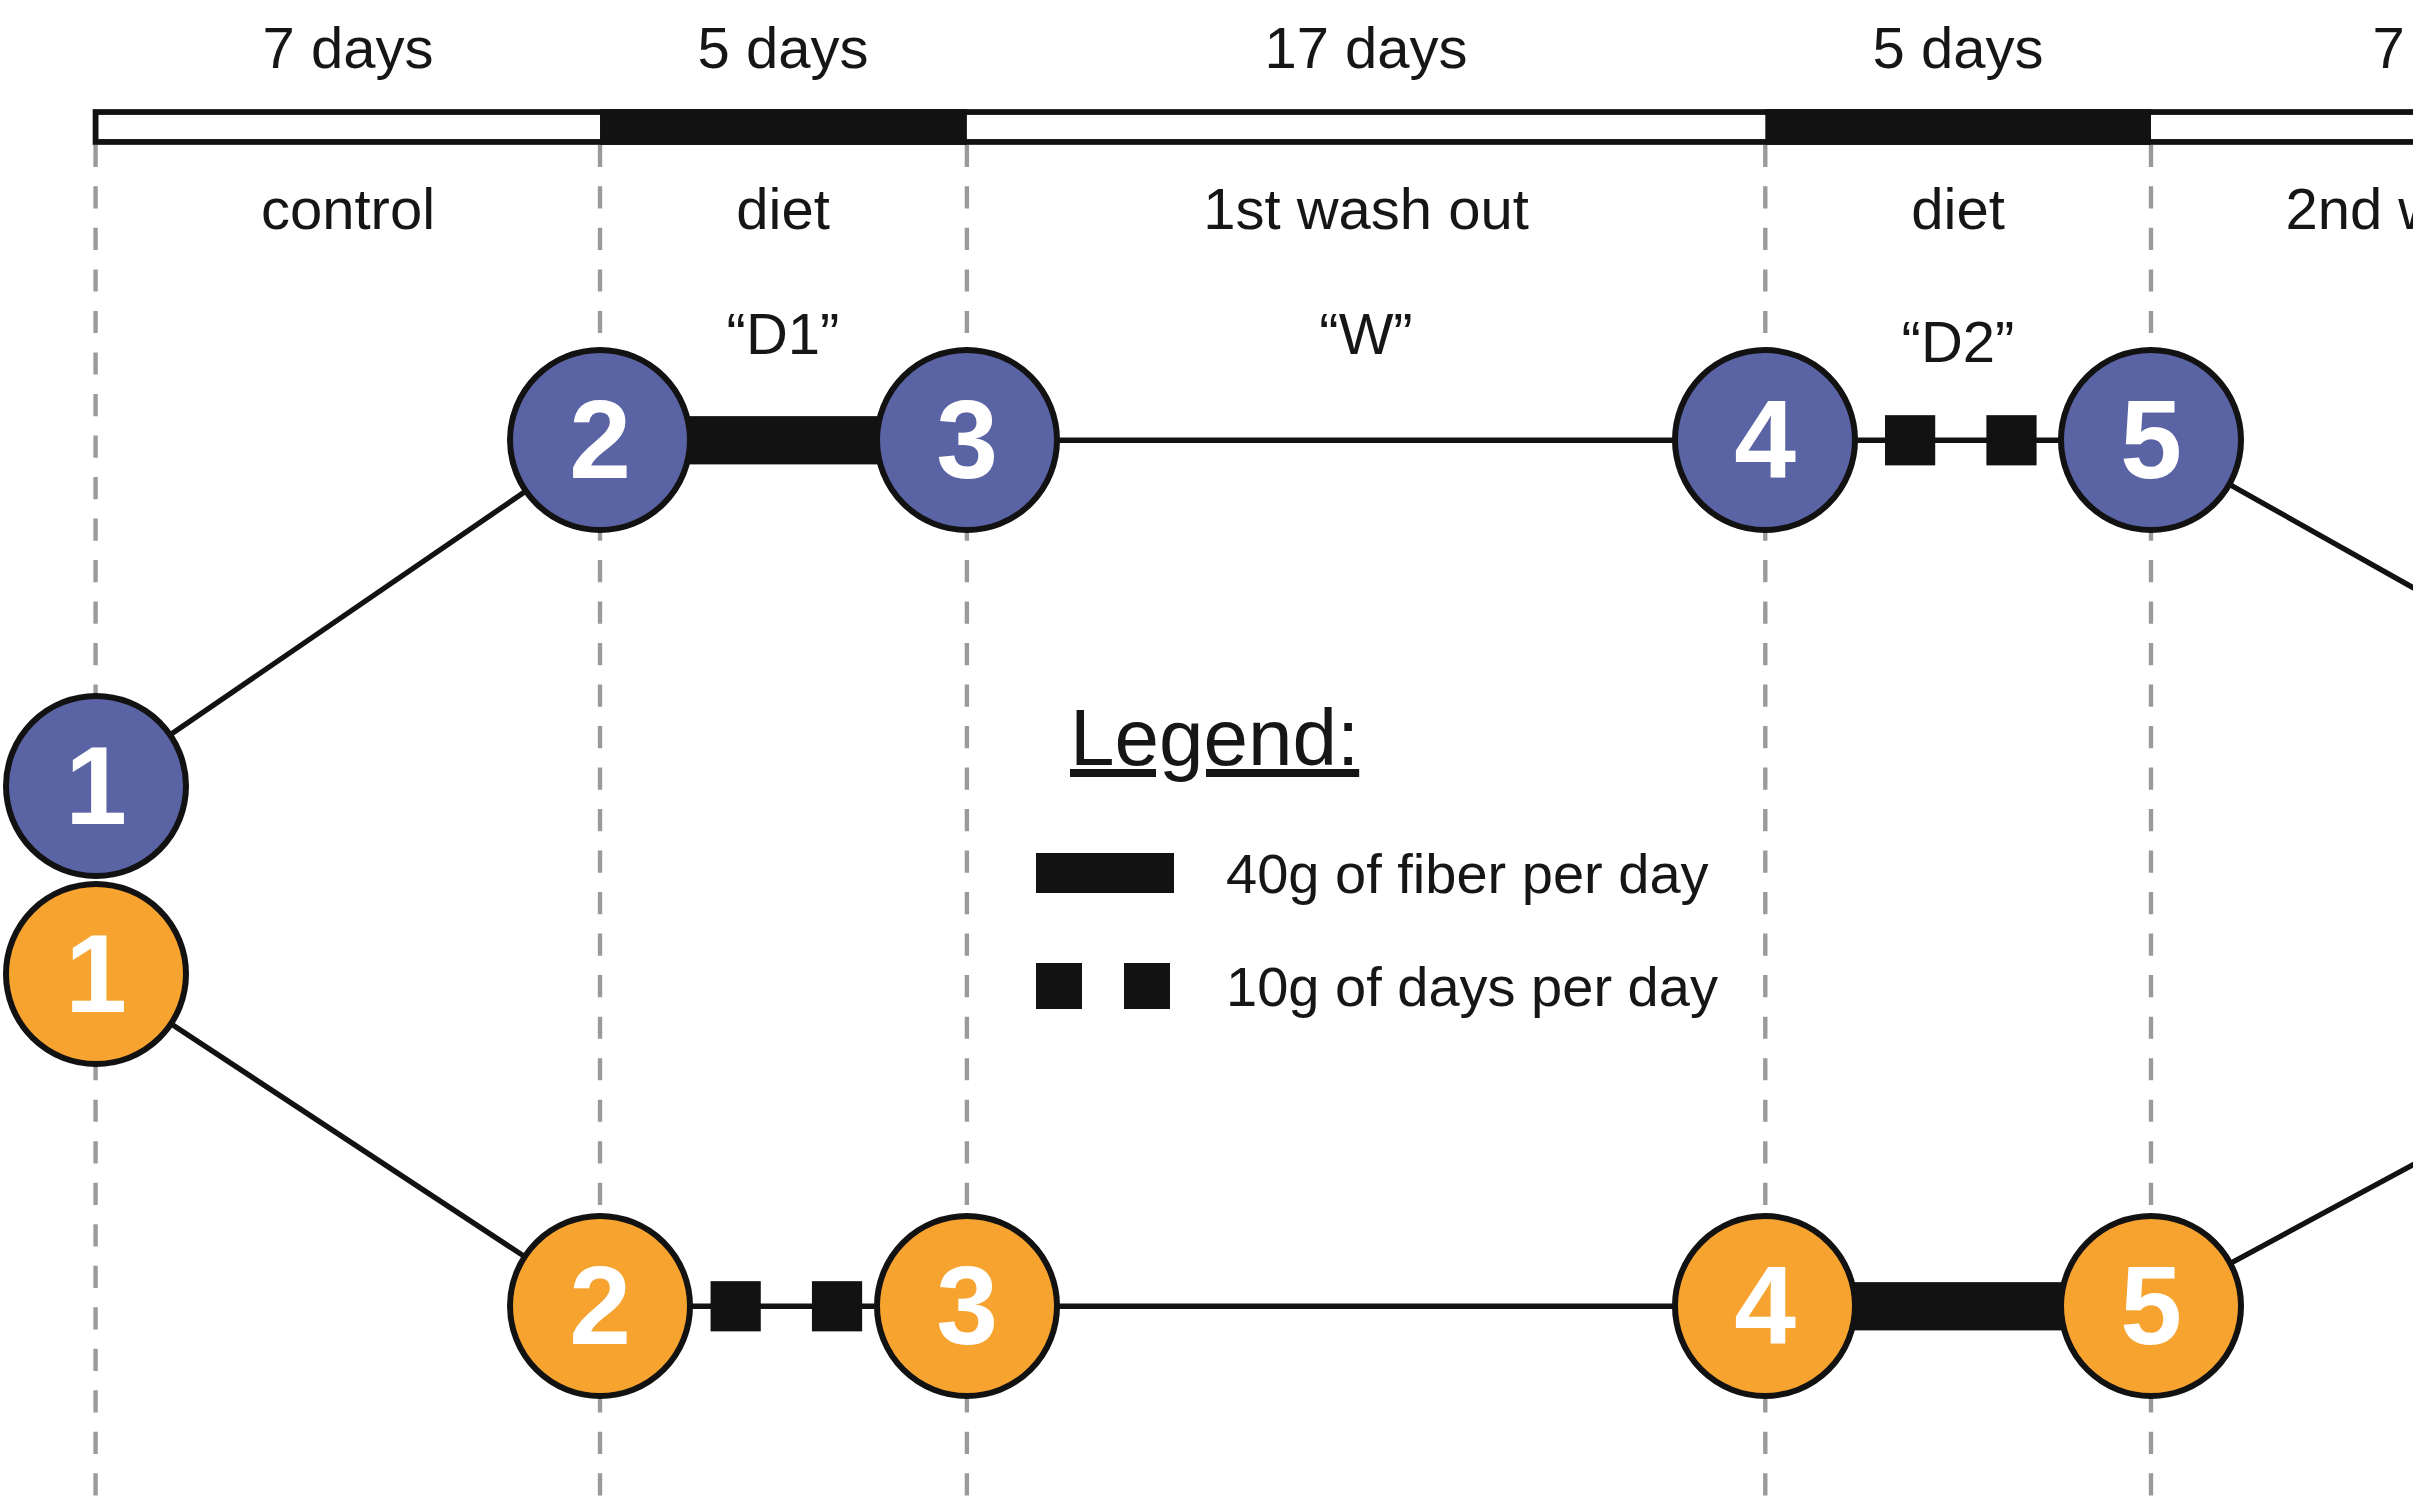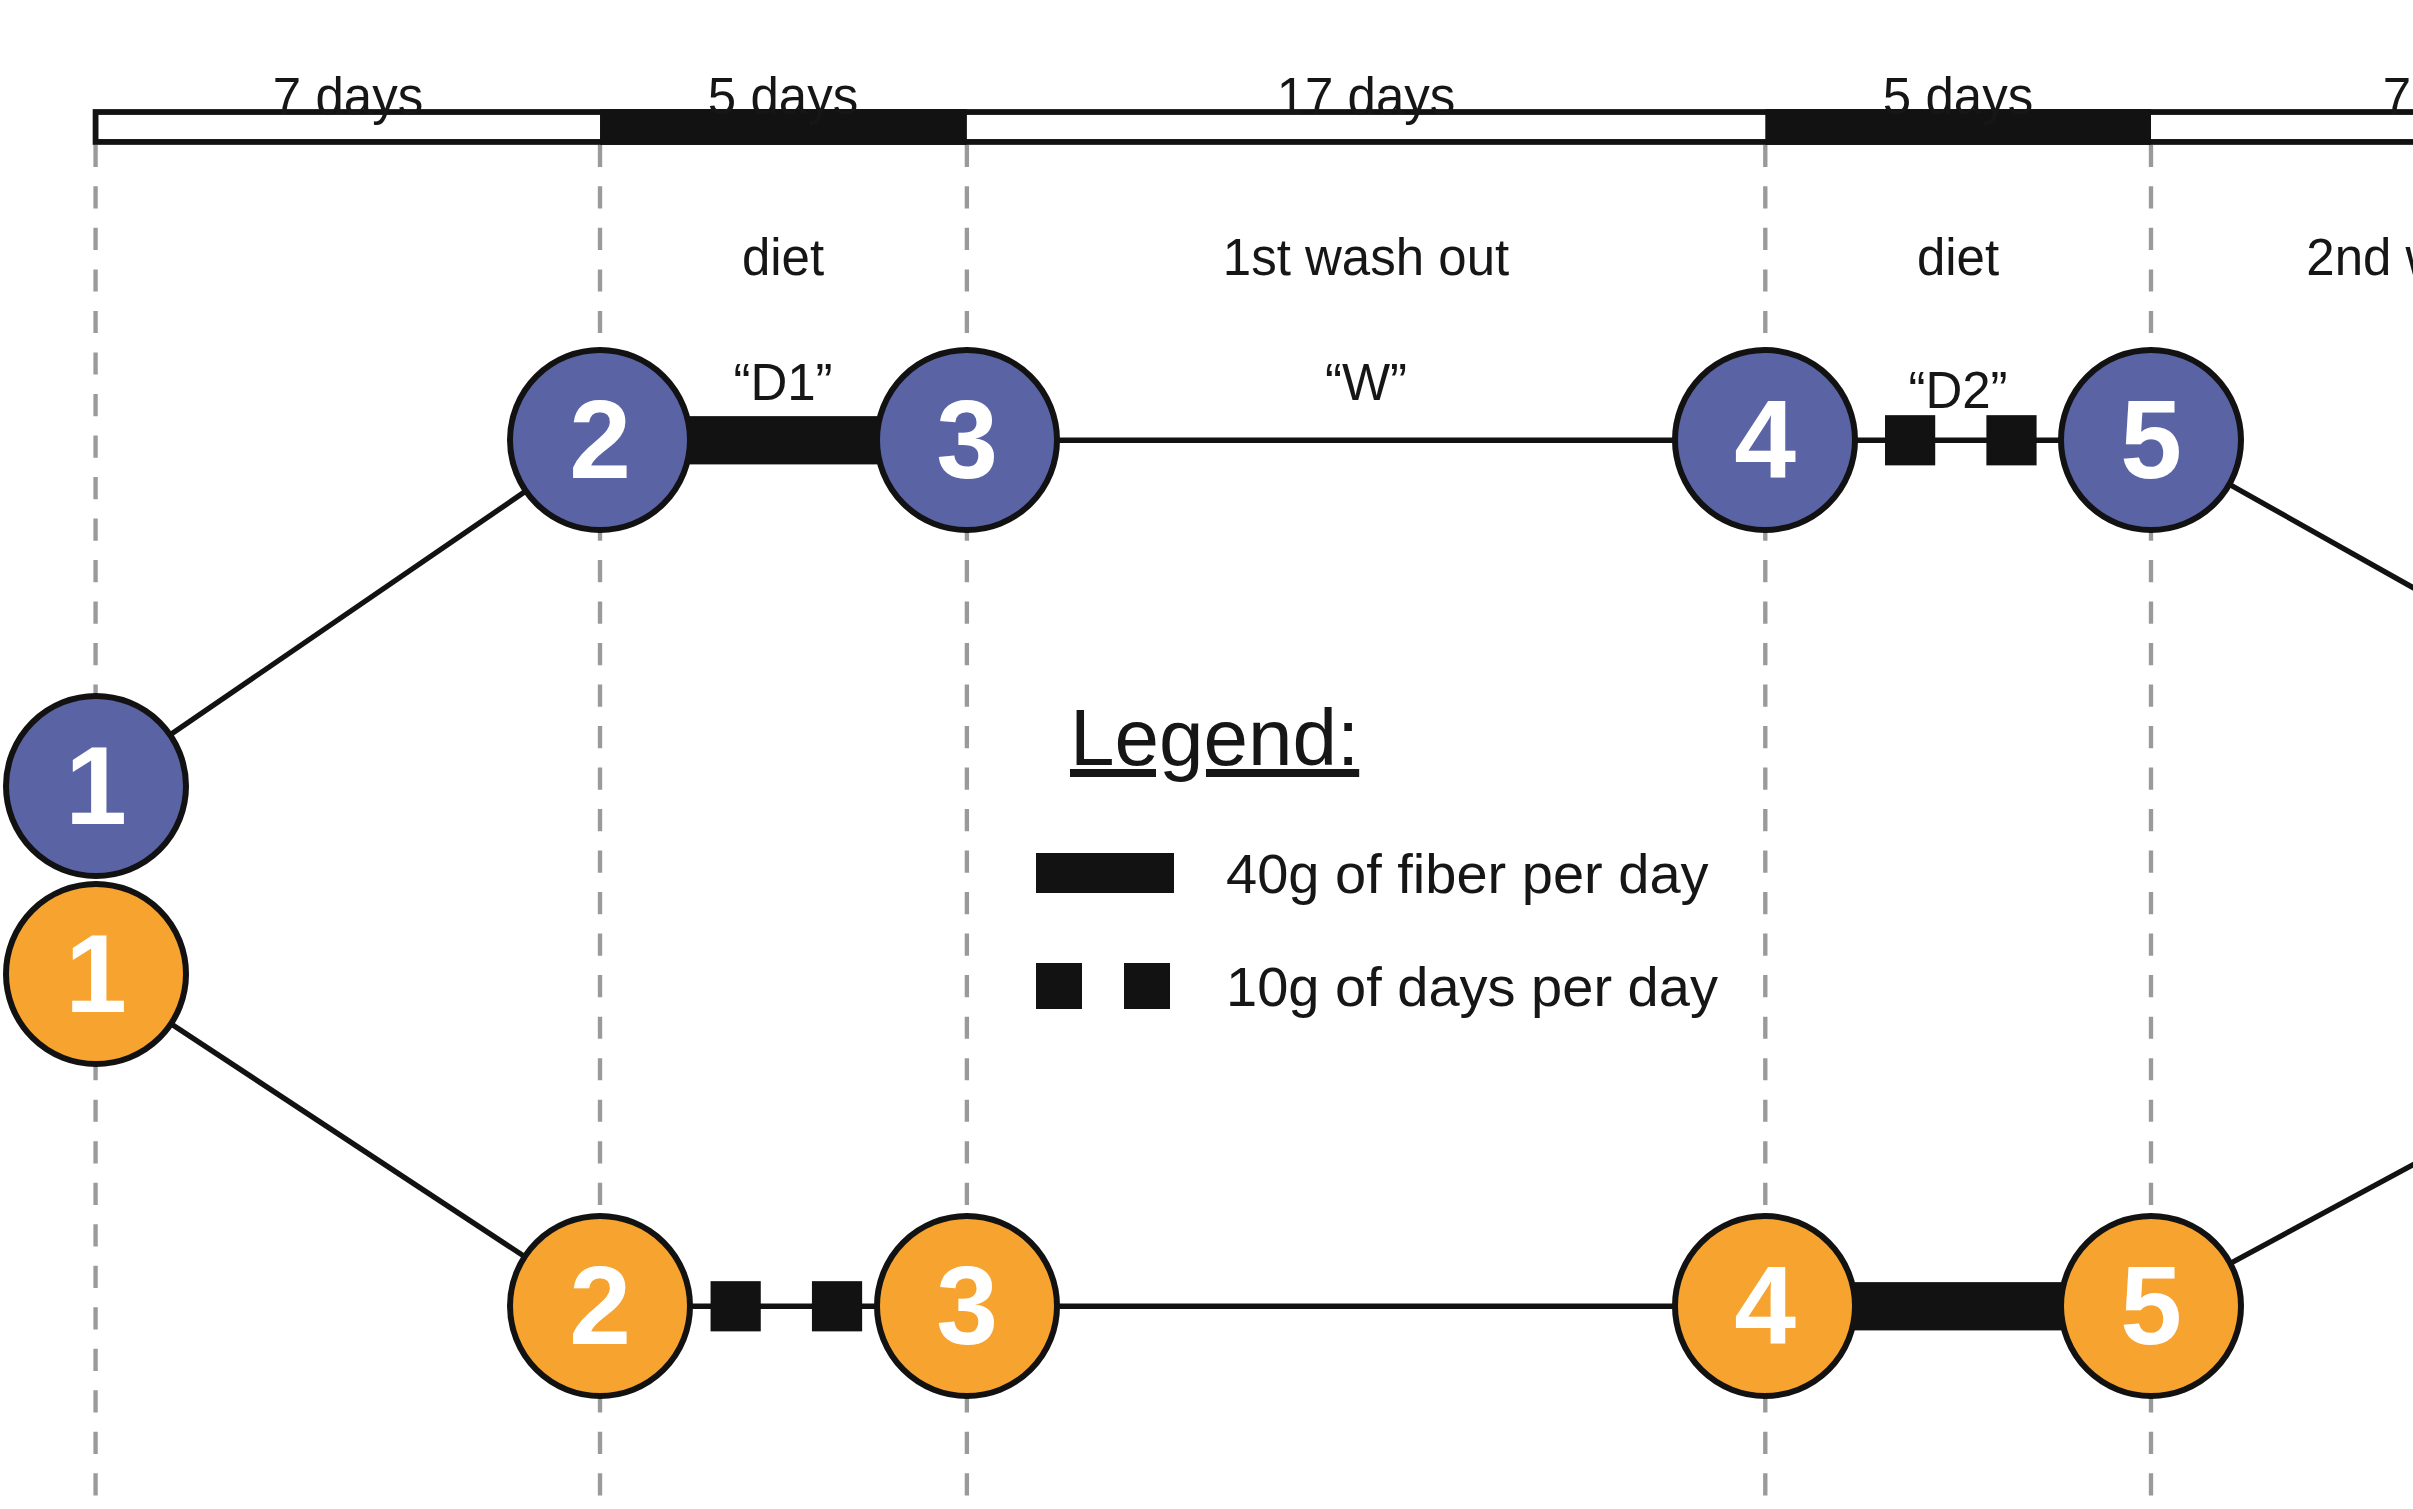--- a/index.html
+++ b/index.html
@@ -11,25 +11,24 @@
     font-family: "Liberation Sans", sans-serif;
     color: #161616;
     overflow: hidden;
   }
   svg.layer { position: absolute; left: 0; top: 0; }
 
   
   .lbl {
     position: absolute;
     transform: translate(-50%, -50%);
-    font-size: 51px;
+    font-size: 58px;
     line-height: 1;
     white-space: nowrap;
     color: #161616;
-    margin-top: 48px;
   }
 
   
   .node {
     position: absolute;
     width: 174px;
     height: 174px;
     border: 6.8px solid #121212;
     border-radius: 50%;
     transform: translate(-50%, -50%);
@@ -117,20 +116,21 @@
 
     <rect x="3657" y="2656" width="799" height="100" fill="#121212"></rect>
   </svg>
 
   <div class="lbl" style="left:348px;  top:48px;">7 days</div>
   <div class="lbl" style="left:783px; top:48px;">5 days</div>
   <div class="lbl" style="left:1366px; top:48px;">17 days</div>
   <div class="lbl" style="left:1958px; top:48px;">5 days</div>
   <div class="lbl" style="left:2458px; top:48px;">7 days</div>
 
+  <div class="lbl" style="left:348px;  top:209px;">control</div>
   <div class="lbl" style="left:783px; top:209px;">diet</div>
   <div class="lbl" style="left:1366px; top:209px;">1st wash out</div>
   <div class="lbl" style="left:1958px; top:209px;">diet</div>
   <div class="lbl" style="left:2458px; top:209px;">2nd wash out</div>
 
   <div class="lbl" style="left:783px; top:334px;">“D1”</div>
   <div class="lbl" style="left:1366px; top:334px;">“W”</div>
   <div class="lbl" style="left:1958px; top:342px;">“D2”</div>
 
   <div class="node blue" style="left:96px;  top:786px;">

